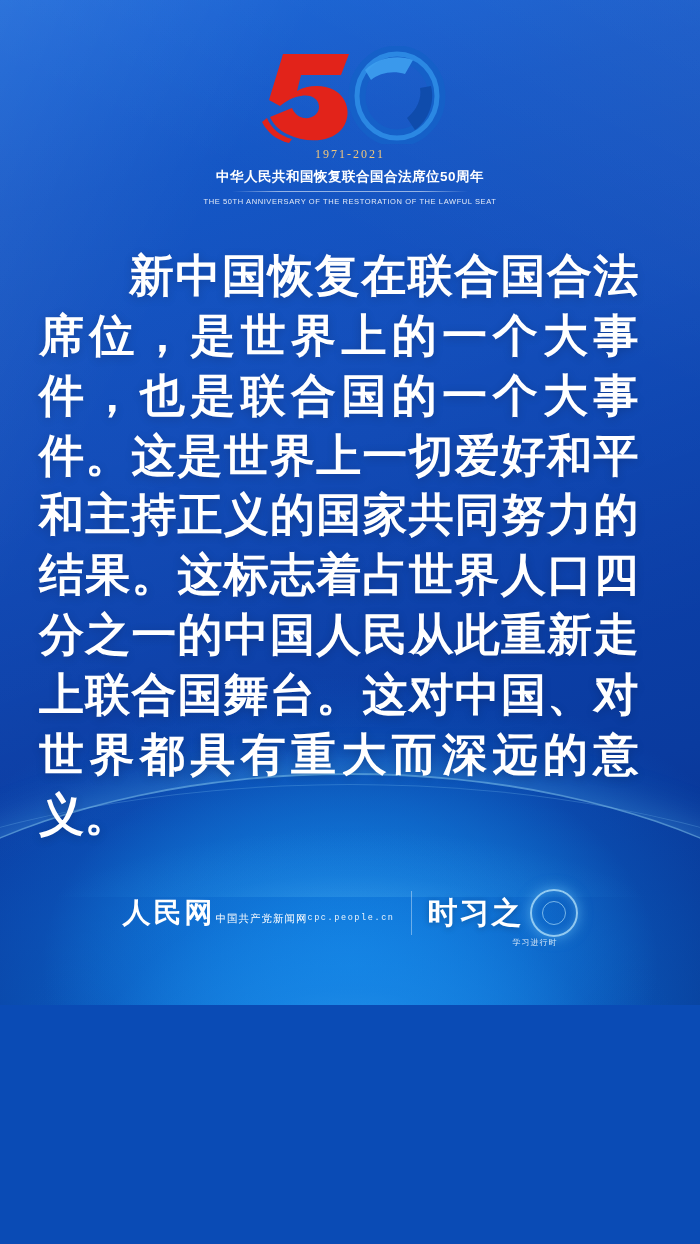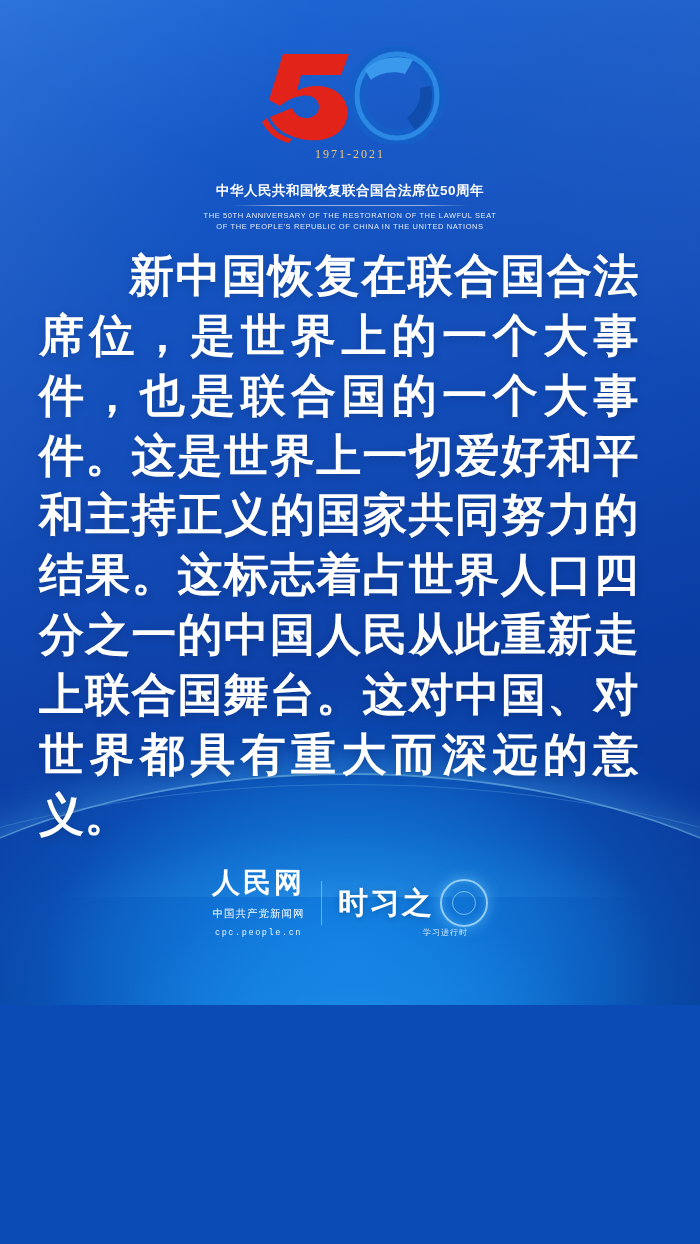--- a/index.html
+++ b/index.html
@@ -90,21 +90,21 @@
   .emblem svg { display: block; margin: 0 auto; }
 
   .emblem-years {
     margin-top: 3px;
     color: #f2c77a;
     font-size: 12px;
     letter-spacing: 2px;
     font-family: "Liberation Serif", serif;
   }
   .emblem-cn {
-    margin-top: 20px;
+    margin-top: 6px;
     color: #ffffff;
     font-size: 13.5px;
     font-weight: bold;
     letter-spacing: 0.5px;
   }
   .emblem-rule {
     width: 236px;
     height: 1px;
     margin: 5px auto 4px;
     background: linear-gradient(90deg, rgba(255,255,255,0) 0%, rgba(255,255,255,0.55) 20%, rgba(255,255,255,0.55) 80%, rgba(255,255,255,0) 100%);
@@ -151,21 +151,21 @@
     left: 0;
     bottom: 68px;
     width: 100%;
     display: flex;
     justify-content: center;
     align-items: center;
     gap: 16px;
   }
   .logo-people {
     display: flex;
-    flex-direction: column;
+    flex-direction: row;
     align-items: center;
     line-height: 1;
   }
   .logo-people-main {
     color: #ffffff;
     font-size: 28px;
     font-weight: bold;
     letter-spacing: 3px;
     font-family: "Liberation Serif", serif;
   }
@@ -250,21 +250,20 @@
       <ellipse cx="152" cy="50" rx="40" ry="42" fill="none" stroke="#1560c8" stroke-width="17"></ellipse>
       <ellipse cx="152" cy="50" rx="40" ry="42" fill="none" stroke="#2f8fe8" stroke-width="5" opacity="0.85"></ellipse>
       <path d="M120 24 C132 12 152 8 168 14 L160 28 C148 24 134 27 126 34 Z" fill="#3ea0ef" opacity="0.9"></path>
       <path d="M186 40 C190 56 184 74 170 84 L162 72 C172 64 177 52 175 42 Z" fill="#0e4aa8" opacity="0.9"></path>
     </svg>
 
     <div class="emblem-years">1971-2021</div>
     <div class="emblem-cn">中华人民共和国恢复联合国合法席位50周年</div>
     <div class="emblem-rule"></div>
     <div class="emblem-en1">THE 50TH ANNIVERSARY OF THE RESTORATION OF THE LAWFUL SEAT</div>
-    <div class="emblem-en2">OF THE PEOPLE'S REPUBLIC OF CHINA IN THE UNITED NATIONS</div>
   </div>
 
   <div class="quote">新中国恢复在联合国合法席位，是世界上的一个大事件，也是联合国的一个大事件。这是世界上一切爱好和平和主持正义的国家共同努力的结果。这标志着占世界人口四分之一的中国人民从此重新走上联合国舞台。这对中国、对世界都具有重大而深远的意义。</div>
 
   <div class="attribution">
   </div>
 
   <div class="footer">
     <div class="logo-people">
       <div class="logo-people-main">人民网</div>

